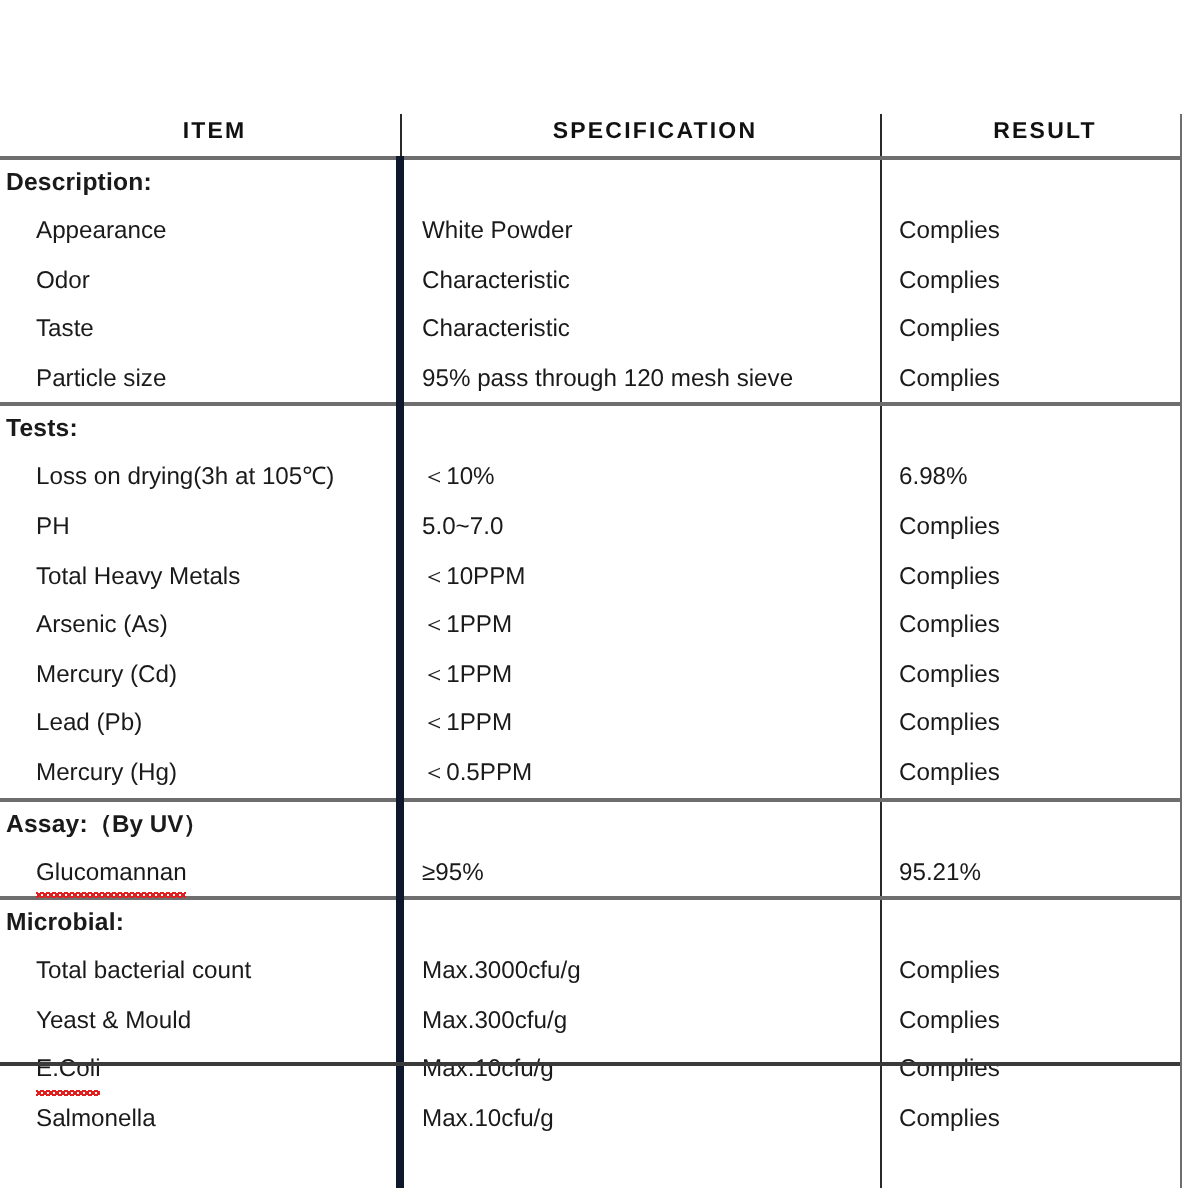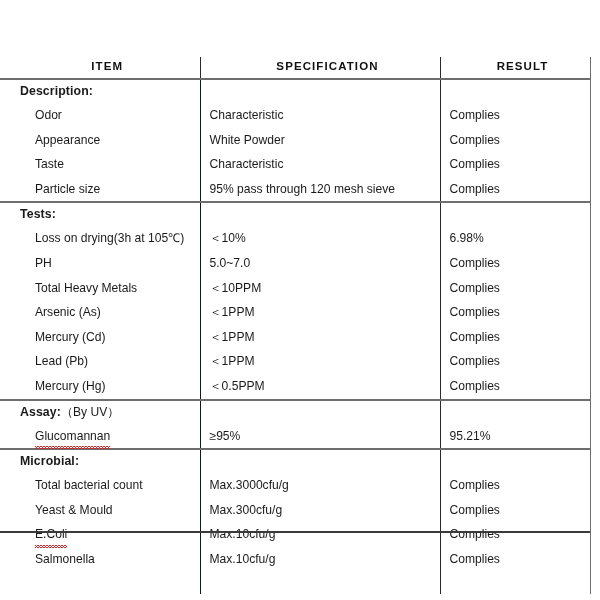--- a/index.html
+++ b/index.html
@@ -53,41 +53,41 @@
   
   tbody td {
     font-size: 12.1px;
     padding: 0;
     vertical-align: top;
     line-height: 24.6px;
     height: 24.6px;
     color: #1a1a1a;
   }
   tbody td.col-item {
-    border-right: 1px solid #0f172a;
-    padding-left: 20px;
+    border-right: 4px solid #0f172a;
+    padding-left: 3px;
   }
   tbody td.col-spec {
     border-right: 1px solid #2a2a2a;
     padding-left: 9px;
   }
   tbody td.col-res {
     border-right: 1px solid #6e6e6e;
     padding-left: 9px;
   }
 
   
   tr.section-head td { height: 23px; line-height: 23px; }
   .sec-title {
     font-weight: bold;
     font-size: 12.3px;
     letter-spacing: 0.1px;
   }
   .sec-sub {
-    font-weight: normal;
+    font-weight: bold;
     font-size: 12.1px;
   }
 
   
   .indent { padding-left: 15px; display: inline-block; }
 
   
   tr.section-rule > td {
     height: 0;
     line-height: 0;
@@ -154,27 +154,27 @@
 
       <tr class="section-head">
         <td class="col-item">
           <span class="sec-title">Description:</span>
         </td>
         <td class="col-spec"></td>
         <td class="col-res"></td>
       </tr>
 
       <tr>
+        <td class="col-item"><span class="indent nowrap">Appearance</span></td>
+        <td class="col-spec">White Powder</td>
+        <td class="col-res">Complies</td>
+      </tr>
+      <tr>
         <td class="col-item"><span class="indent nowrap">Odor</span></td>
         <td class="col-spec">Characteristic</td>
-        <td class="col-res">Complies</td>
-      </tr>
-      <tr>
-        <td class="col-item"><span class="indent nowrap">Appearance</span></td>
-        <td class="col-spec">White Powder</td>
         <td class="col-res">Complies</td>
       </tr>
       <tr>
         <td class="col-item"><span class="indent nowrap">Taste</span></td>
         <td class="col-spec">Characteristic</td>
         <td class="col-res">Complies</td>
       </tr>
       <tr>
         <td class="col-item"><span class="indent nowrap">Particle size</span></td>
         <td class="col-spec">95% pass through 120 mesh sieve</td>

